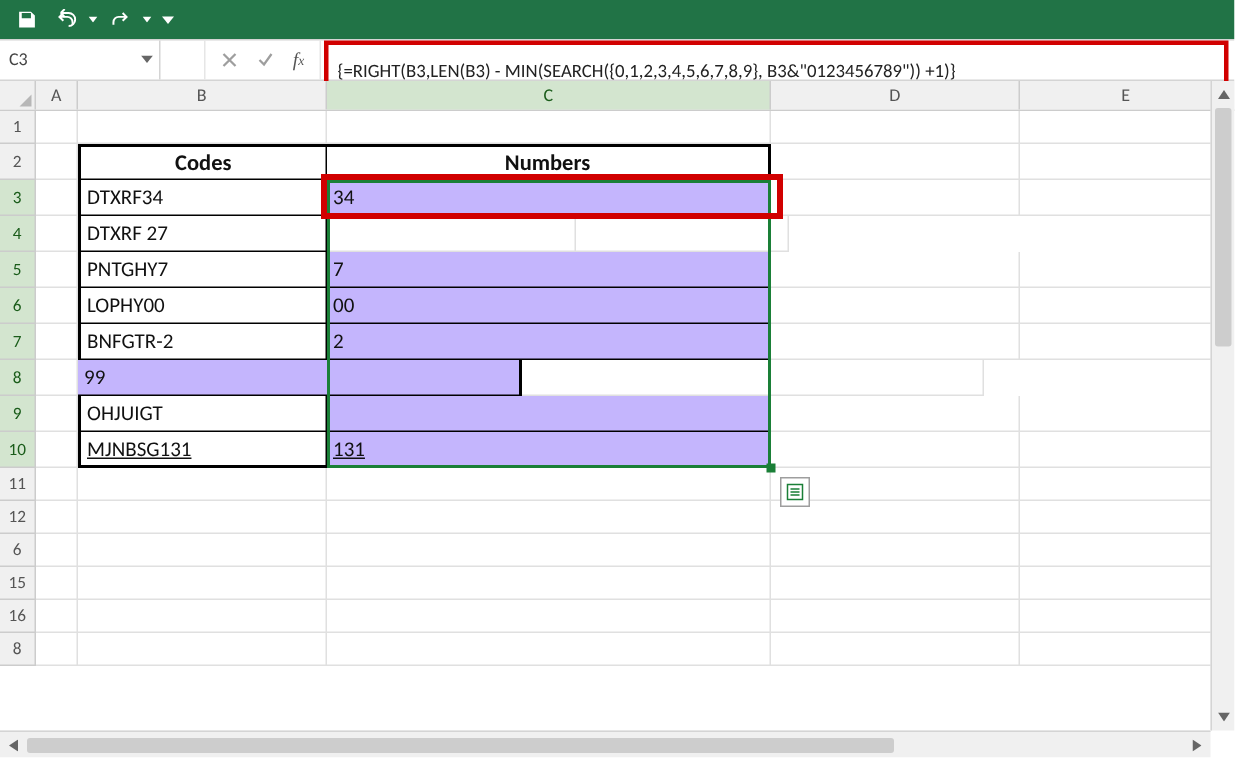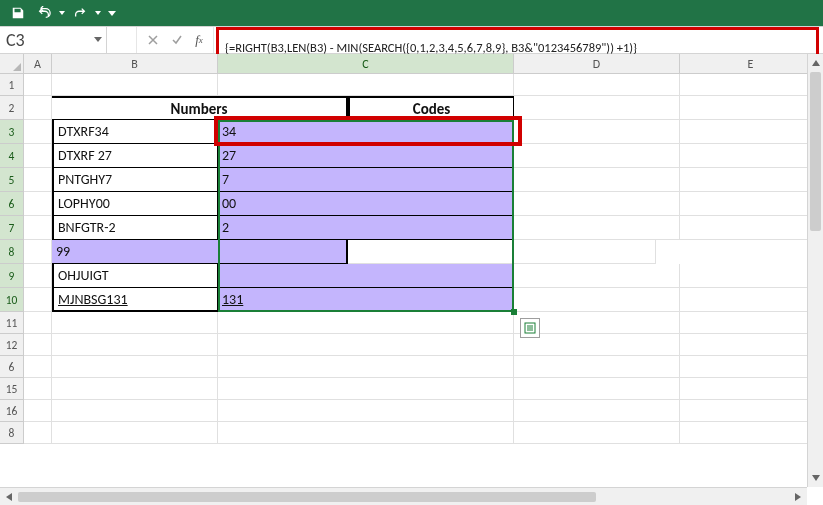--- a/index.html
+++ b/index.html
@@ -5,21 +5,21 @@
   * { box-sizing: border-box; margin: 0; padding: 0; }
   body { font-family: "Segoe UI", Calibri, sans-serif; font-size: 13px; background: #fff; overflow: hidden; width: 823px; height: 505px; position: relative; }
   
   .qat { height: 26px; background: linear-gradient(#217346, #217346); display: flex; align-items: center; padding: 0 6px; gap: 2px; }
   .qat-btn { width: 24px; height: 22px; display: flex; align-items: center; justify-content: center; color: #fff; }
   .qat-btn svg { width: 14px; height: 14px; }
   .qat-drop { width:8px; display:flex; align-items:center; justify-content:center; color:#fff;}
   
   .fbar { height: 28px; border-top:1px solid #d4d4d4; border-bottom:1px solid #d4d4d4; background:#fff; display:flex; align-items:stretch; }
   .namebox-wrap { display:flex; align-items:center; border-right:1px solid #d4d4d4; }
-  .namebox { width: 90px; height:100%; padding:0 6px; display:flex; align-items:center; font-size:18px; color:#444; }
+  .namebox { width: 90px; height:100%; padding:0 6px; display:flex; align-items:center; font-size:12px; color:#444; }
   .namebox-drop { width:16px; height:100%; display:flex; align-items:center; justify-content:center; color:#666;}
   .fbar-gap { width: 30px; border-right:1px solid #e6e6e6;}
   .fbar-btns { display:flex; align-items:center; padding:0 4px; border-right:1px solid #e6e6e6;}
   .fbar-btn { width:24px; height:100%; display:flex; align-items:center; justify-content:center; color:#9e9e9e;}
   .fbar-btn svg{width:12px;height:12px;}
   .fx-label { font-style: italic; font-family: "Times New Roman", serif; font-size:13px; color:#555; width:20px; display:flex; align-items:center; justify-content:center;}
   .formula-box { flex:1; border:3px solid #d10000; margin:0 4px 0 2px; display:flex; align-items:center; padding:0 6px; font-size:12.5px; color:#222; height:40px; position:relative; top:0;}
   
   .grid-area { position:absolute; top:54px; left:0; right:0; bottom:18px; background:#fff; }
   
@@ -147,39 +147,38 @@
       <div class="cell col-A"></div>
       <div class="cell col-B"></div>
       <div class="cell col-C"></div>
       <div class="cell col-D"></div>
       <div class="cell col-E"></div>
     </div>
 
     <div class="row tall">
         <div class="rowhdr">2</div>
       <div class="cell col-A"></div>
+      <div class="cell col-B hdr-cell tbl-top tbl-left tbl-vsep tbl-hsep">Codes</div>
       <div class="cell col-C hdr-cell tbl-top tbl-right-outer tbl-hsep">Numbers</div>
-      <div class="cell col-B hdr-cell tbl-top tbl-left tbl-vsep tbl-hsep">Codes</div>
       <div class="cell col-D"></div>
       <div class="cell col-E"></div>
     </div>
 
     <div class="row tall">
         <div class="rowhdr active">3</div>
       <div class="cell col-A"></div>
       <div class="cell col-B tbl-left tbl-vsep tbl-rowline">DTXRF34</div>
       <div class="cell col-C num-cell tbl-right-outer tbl-rowline">34</div>
       <div class="cell col-D"></div>
       <div class="cell col-E"></div>
     </div>
     <div class="row tall">
         <div class="rowhdr active">4</div>
       <div class="cell col-A"></div>
       <div class="cell col-B tbl-left tbl-vsep tbl-rowline">DTXRF 27</div>
-      <div class="cell col-C num-cell tbl-right-outer tbl-rowline">27</div>
       <div class="cell col-D"></div>
       <div class="cell col-E"></div>
     </div>
     <div class="row tall">
         <div class="rowhdr active">5</div>
       <div class="cell col-A"></div>
       <div class="cell col-B tbl-left tbl-vsep tbl-rowline">PNTGHY7</div>
       <div class="cell col-C num-cell tbl-right-outer tbl-rowline">7</div>
       <div class="cell col-D"></div>
       <div class="cell col-E"></div>

